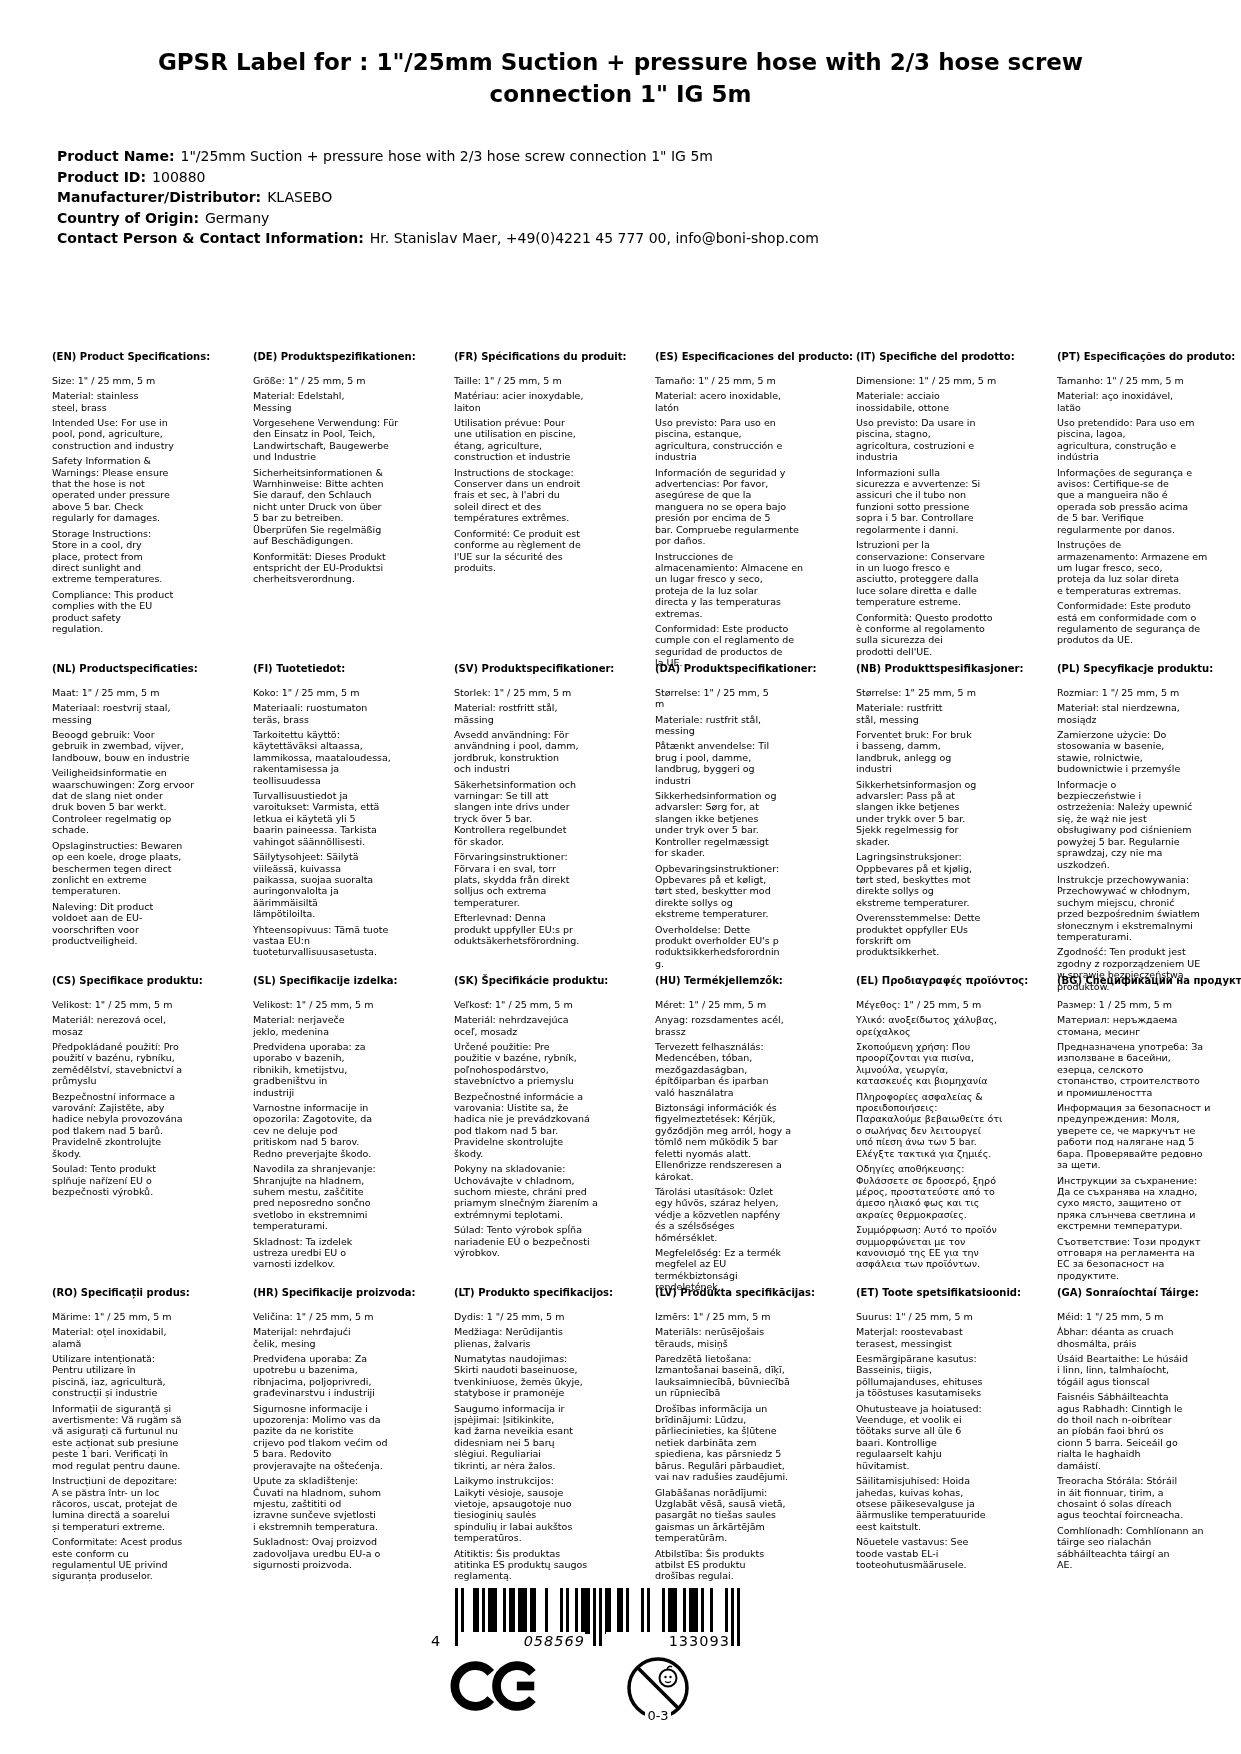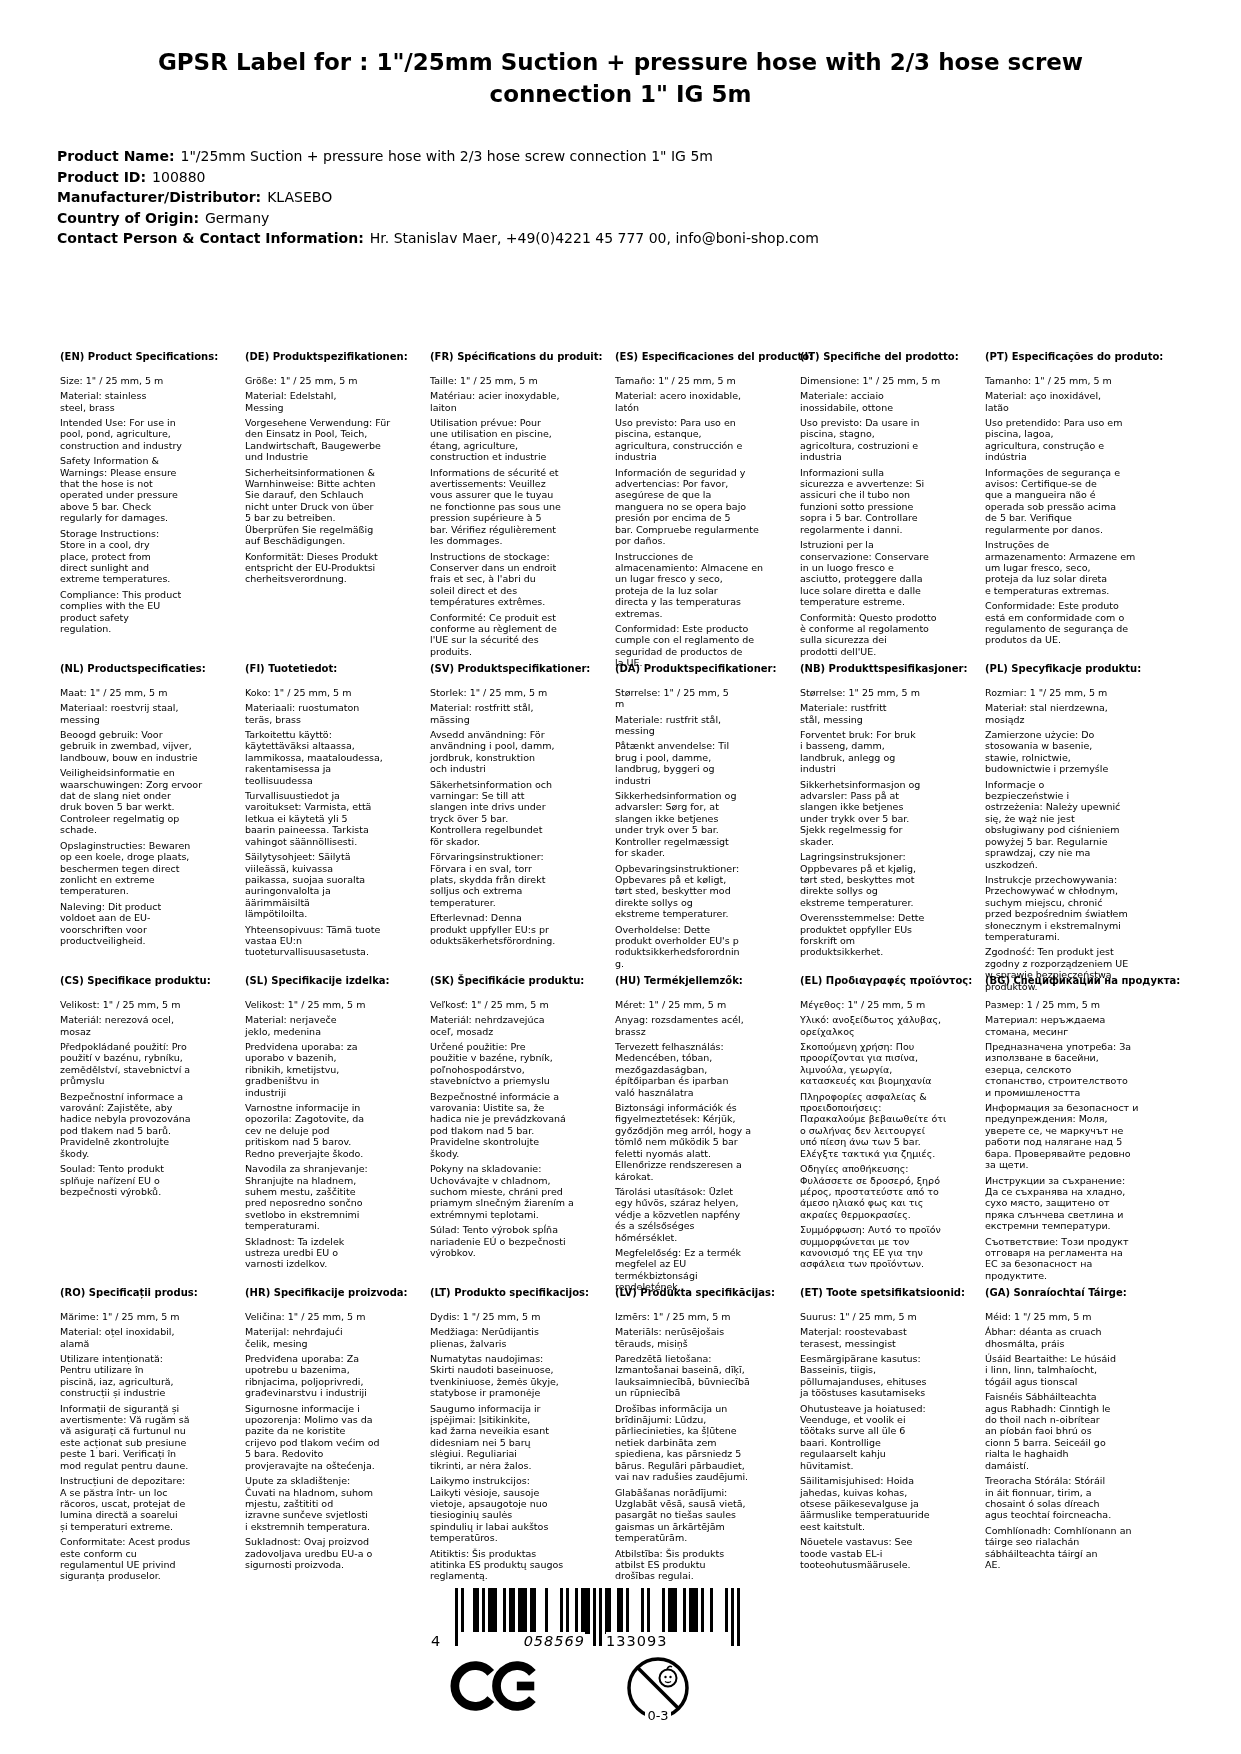--- a/index.html
+++ b/index.html
@@ -11,38 +11,38 @@
   }
   .doc-title{
     position:absolute;top:46px;left:50%;transform:translateX(-50%);
     width:930px;text-align:center;
     font-size:23px;font-weight:bold;line-height:32px;
   }
   .product-info{position:absolute;top:146px;left:57px;font-size:14px;line-height:20.5px;}
   .pi-row{white-space:nowrap;}
   .pi-label{font-weight:bold;margin-right:6px;}
   .spec-grid{
-    position:absolute;top:340px;left:60px;
-    display:grid;grid-template-columns:repeat(6,180px);column-gap:5px;
+    position:absolute;top:340px;left:52px;
+    display:grid;grid-template-columns:repeat(6,180px);column-gap:21px;
     grid-auto-rows:312px;
   }
   .spec-block{font-size:9.5px;line-height:11.4px;white-space:pre-line;}
   .spec-heading{font-weight:bold;font-size:10px;white-space:nowrap;line-height:12px;}
   .spec-par{margin-top:4px;}
   .spec-par.first{margin-top:0;}
   .barcode-wrap{position:absolute;left:455px;top:1588px;width:285px;height:62px;}
   #barcode-svg{position:absolute;left:0;top:0;}
   #barcode-svg rect{fill:#000;}
   .bc-digit{
     position:absolute;top:44px;font-size:14.5px;letter-spacing:1px;
     background:#fff;line-height:18px;
   }
   .bc-first{left:-24px;}
   .bc-left{left:6px;width:124px;text-align:right;font-style:italic;}
-  .bc-right{left:151px;width:124px;text-align:left;}
+  .bc-right{left:151px;width:124px;text-align:right;}
   .ce-mark{position:absolute;left:450px;top:1660px;}
   .age-mark{position:absolute;left:622px;top:1652px;}
   .age-label{font-size:13px;font-family:"DejaVu Sans","Liberation Sans",sans-serif;}
 </style>
 </head>
 <body>
 
 <div class="page">
 
   <div class="doc-title">GPSR Label for : 1"/25mm Suction + pressure hose with 2/3 hose screw connection 1" IG 5m</div>
@@ -100,27 +100,21 @@
 auf Beschädigungen.</div><div class="spec-par">Konformität: Dieses Produkt
 entspricht der EU-Produktsi
 cherheitsverordnung.</div></div>
 
     <div class="spec-block">
       <div class="spec-heading">(FR) Spécifications du produit:</div>
     <div class="spec-par first">Taille: 1" / 25 mm, 5 m</div><div class="spec-par">Matériau: acier inoxydable,
 laiton</div><div class="spec-par">Utilisation prévue: Pour
 une utilisation en piscine,
 étang, agriculture,
-construction et industrie</div><div class="spec-par">Informations de sécurité et
-avertissements: Veuillez
-vous assurer que le tuyau
-ne fonctionne pas sous une
-pression supérieure à 5
-bar. Vérifiez régulièrement
-les dommages.</div><div class="spec-par">Instructions de stockage:
+construction et industrie</div><div class="spec-par">Instructions de stockage:
 Conserver dans un endroit
 frais et sec, à l'abri du
 soleil direct et des
 températures extrêmes.</div><div class="spec-par">Conformité: Ce produit est
 conforme au règlement de
 l'UE sur la sécurité des
 produits.</div></div>
 
     <div class="spec-block">
       <div class="spec-heading">(ES) Especificaciones del producto:</div>

